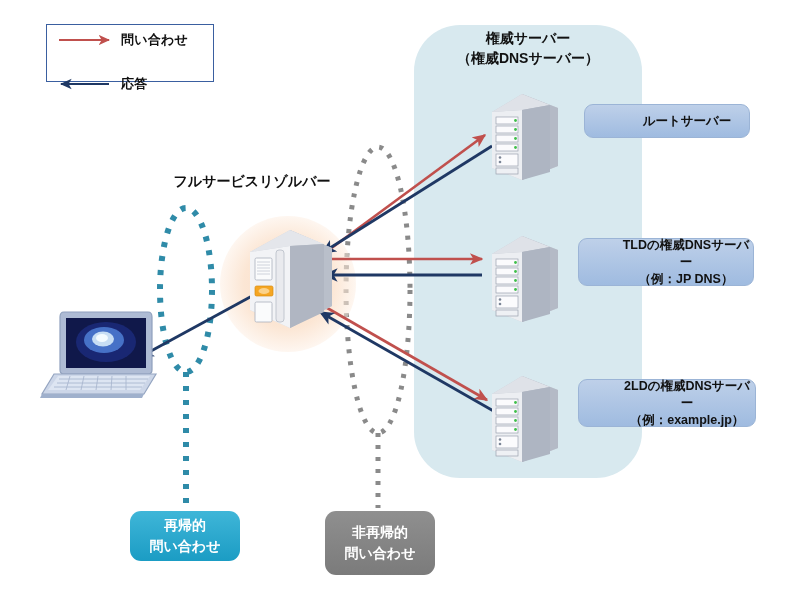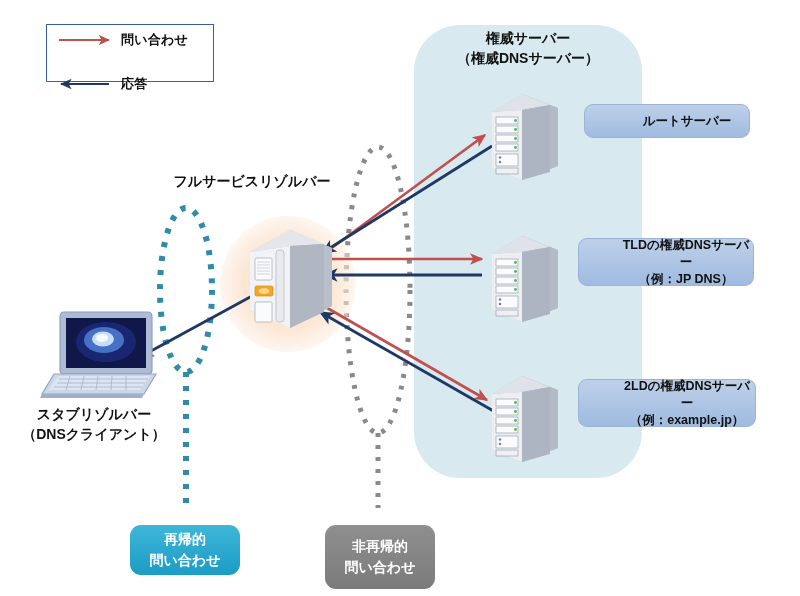--- a/index.html
+++ b/index.html
@@ -53,21 +53,21 @@
   }
   #box-root{left:584px;top:104px;width:166px;height:34px;}
   #box-tld {left:578px;top:238px;width:176px;height:48px;}
   #box-2ld {left:578px;top:379px;width:178px;height:48px;}
 
   
   .callout{
     border-radius:11px;
     display:flex;align-items:center;justify-content:center;
     text-align:center;font-size:14px;font-weight:700;color:#ffffff;
-    line-height:21px;box-sizing:border-box;margin-top:14px;
+    line-height:21px;box-sizing:border-box;
   }
   #callout-recursive{
     left:130px;top:511px;width:110px;height:50px;
     background:linear-gradient(180deg,#3fb6d8 0%,#1b9cc4 100%);
   }
   #callout-nonrecursive{
     left:325px;top:511px;width:110px;height:64px;
     background:linear-gradient(180deg,#8f8f8f 0%,#7b7b7b 100%);
   }
 
@@ -302,24 +302,20 @@
     <div>
       <div>2LDの権威DNSサーバー</div>
       <div>（例：example.jp）</div>
     </div>
   </div>
 
   <div class="abs caption" id="cap-resolver">
     <div>フルサービスリゾルバー</div>
   </div>
 
-  <div class="abs caption" id="cap-stub">
-    <div>スタブリゾルバー</div>
-    <div>（DNSクライアント）</div>
-  </div>
 
   <div class="abs callout" id="callout-recursive">
     <div>
       <div>再帰的</div>
       <div>問い合わせ</div>
     </div>
   </div>
 
   <div class="abs callout" id="callout-nonrecursive">
     <div>

